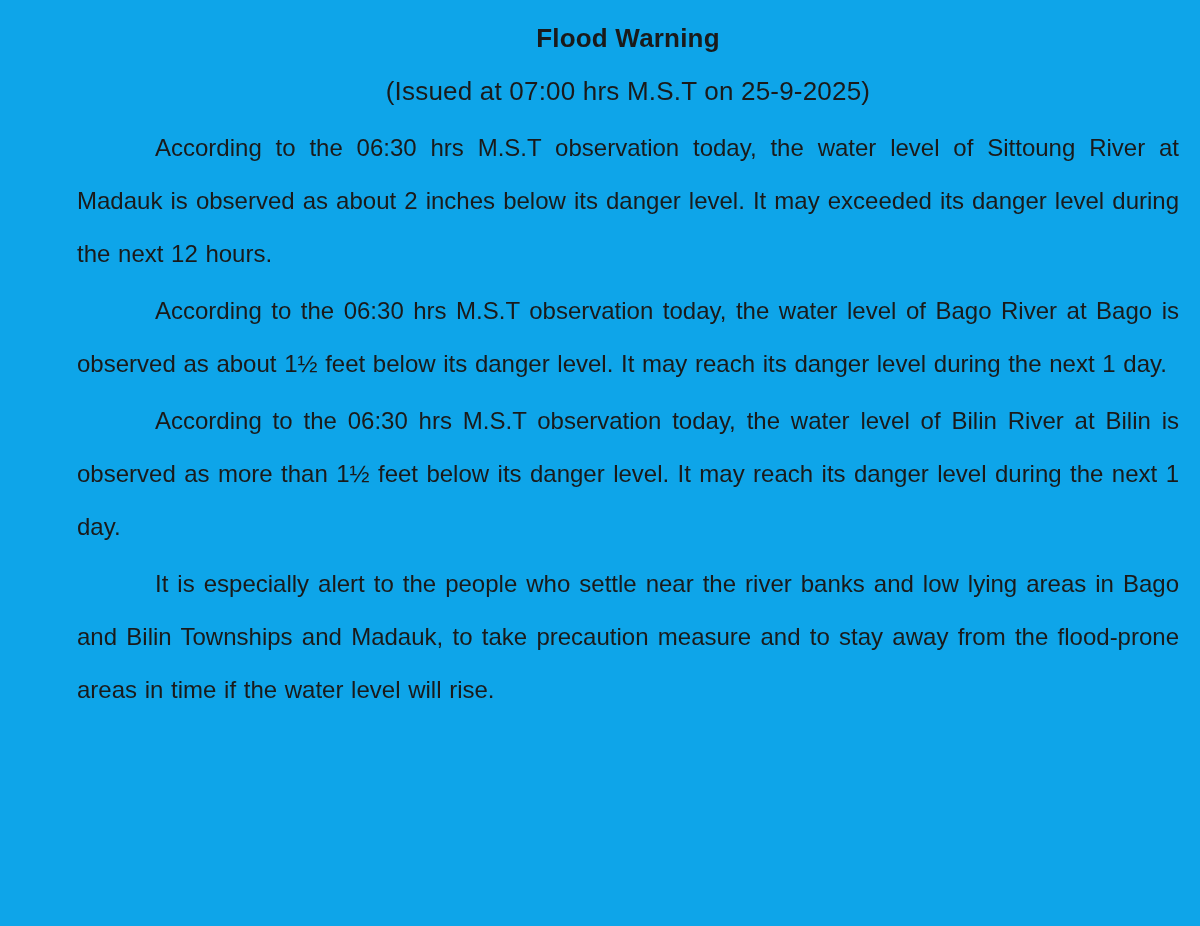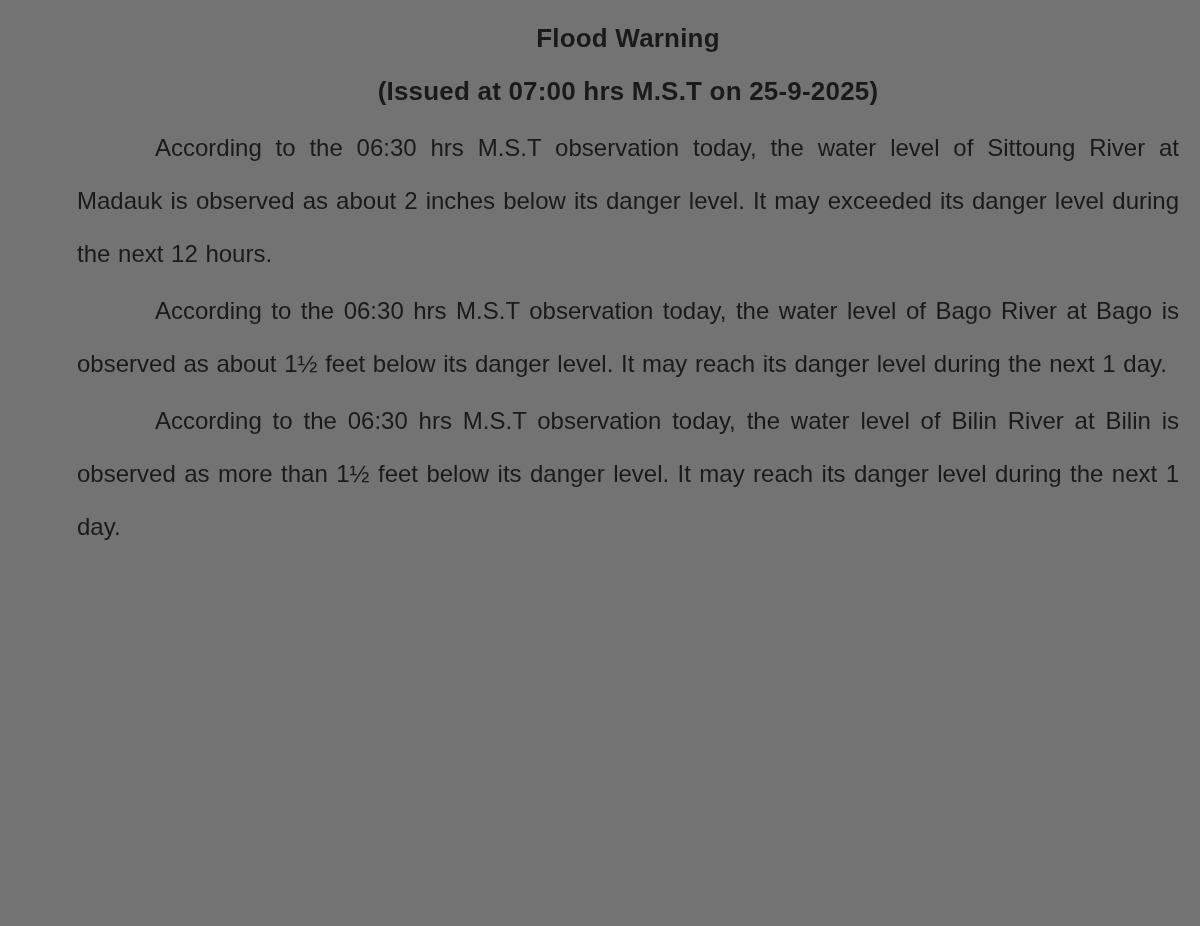--- a/index.html
+++ b/index.html
@@ -12,36 +12,36 @@
     height: 926px;
     overflow: hidden;
     font-family: "Liberation Sans", sans-serif;
     color: #1a1a1a;
   }
   .page {
     box-sizing: border-box;
     width: 1200px;
     height: 926px;
     padding: 18px 17px 0 73px;
-    background: #737373;
+    background: #0ea5e9;
   }
   .title {
     margin: 0;
     padding-top: 2px;
     font-size: 26px;
     line-height: 36px;
     font-weight: 700;
     text-align: center;
     letter-spacing: 0.2px;
   }
   .subtitle {
     margin: 17px 0 12px 0;
     font-size: 26px;
     line-height: 36px;
-    font-weight: 700;
+    font-weight: 400;
     text-align: center;
     letter-spacing: 0.2px;
   }
   .body-text {
     margin-top: 12px;
   }
   .para {
     margin: 4px;
     font-size: 24px;
     line-height: 53px;
@@ -53,14 +53,15 @@
 </head>
 <body>
 
 <div class="page">
   <h1 class="title">Flood Warning</h1>
   <h2 class="subtitle">(Issued at 07:00 hrs M.S.T on 25-9-2025)</h2>
   <div class="body-text">
     <p class="para">According to the 06:30 hrs M.S.T observation today, the water level of Sittoung River at Madauk is observed as about 2 inches below its danger level. It may exceeded its danger level during the next 12 hours.</p>
     <p class="para">According to the 06:30 hrs M.S.T observation today, the water level of Bago River at Bago is observed as about 1½ feet below its danger level. It may reach its danger level during the next 1 day.</p>
     <p class="para">According to the 06:30 hrs M.S.T observation today, the water level of Bilin River at Bilin is observed as more than 1½  feet below its danger level. It may reach its danger level during the next 1 day.</p>
+    <p class="para">It is especially alert to the people who settle near the river banks and low lying areas in Bago and  Bilin Townships and Madauk, to take precaution measure and to stay away from the flood-prone areas in time if the water level will rise.</p>
   </div>
 </div>
 
 </body></html>

